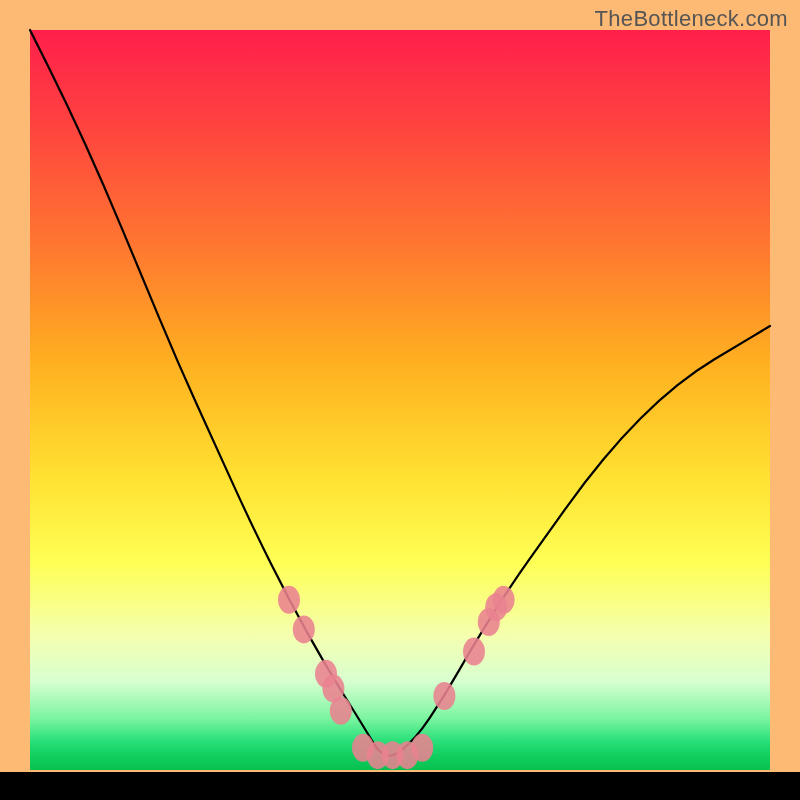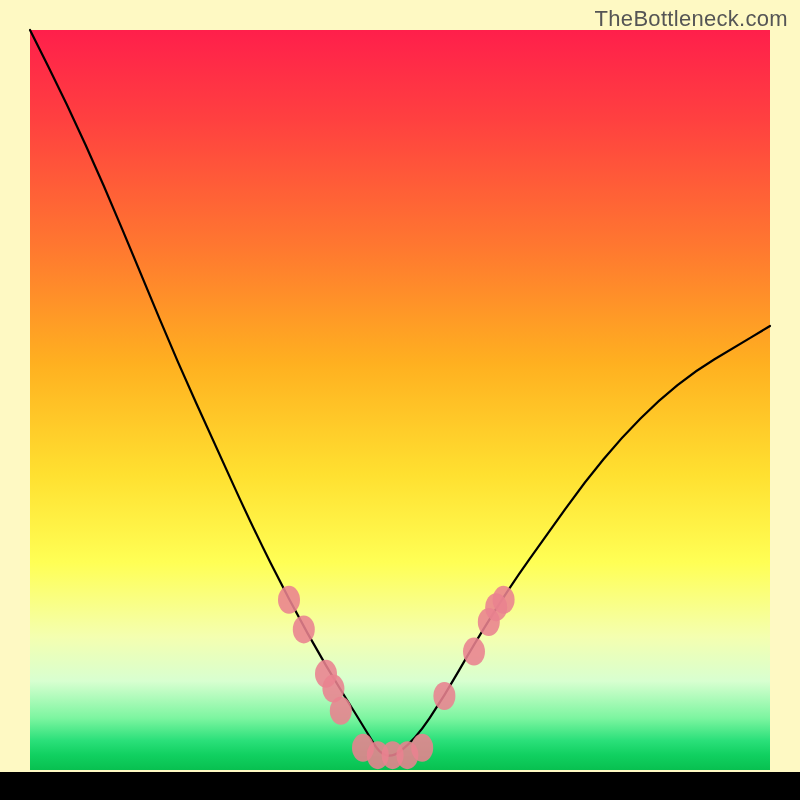--- a/index.html
+++ b/index.html
@@ -8,21 +8,21 @@
     width: 800px;
     height: 800px;
     background: #000;
     font-family: Arial, Helvetica, sans-serif;
     overflow: hidden;
   }
   .frame {
     position: relative;
     width: 800px;
     height: 772px;
-    background: #fef9c3;
+    background: #fdba74;
   }
   .plot-area {
     position: absolute;
     left: 30px;
     top: 30px;
     width: 740px;
     height: 740px;
     background: linear-gradient(to bottom,
       #ff1f4b 0%,
       #ff4040 12%,

